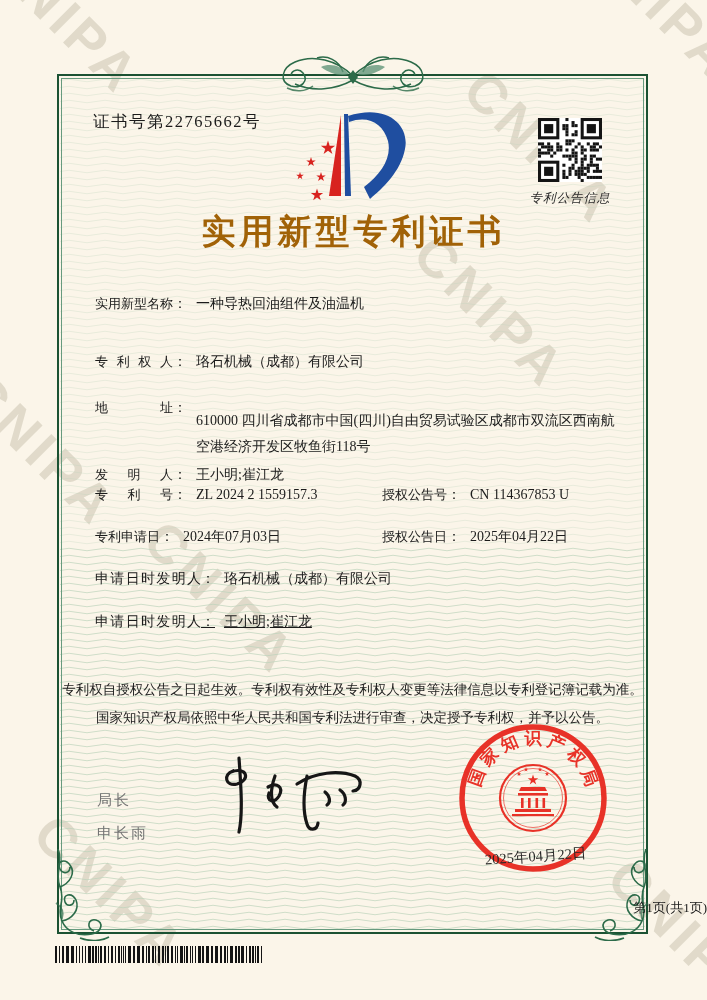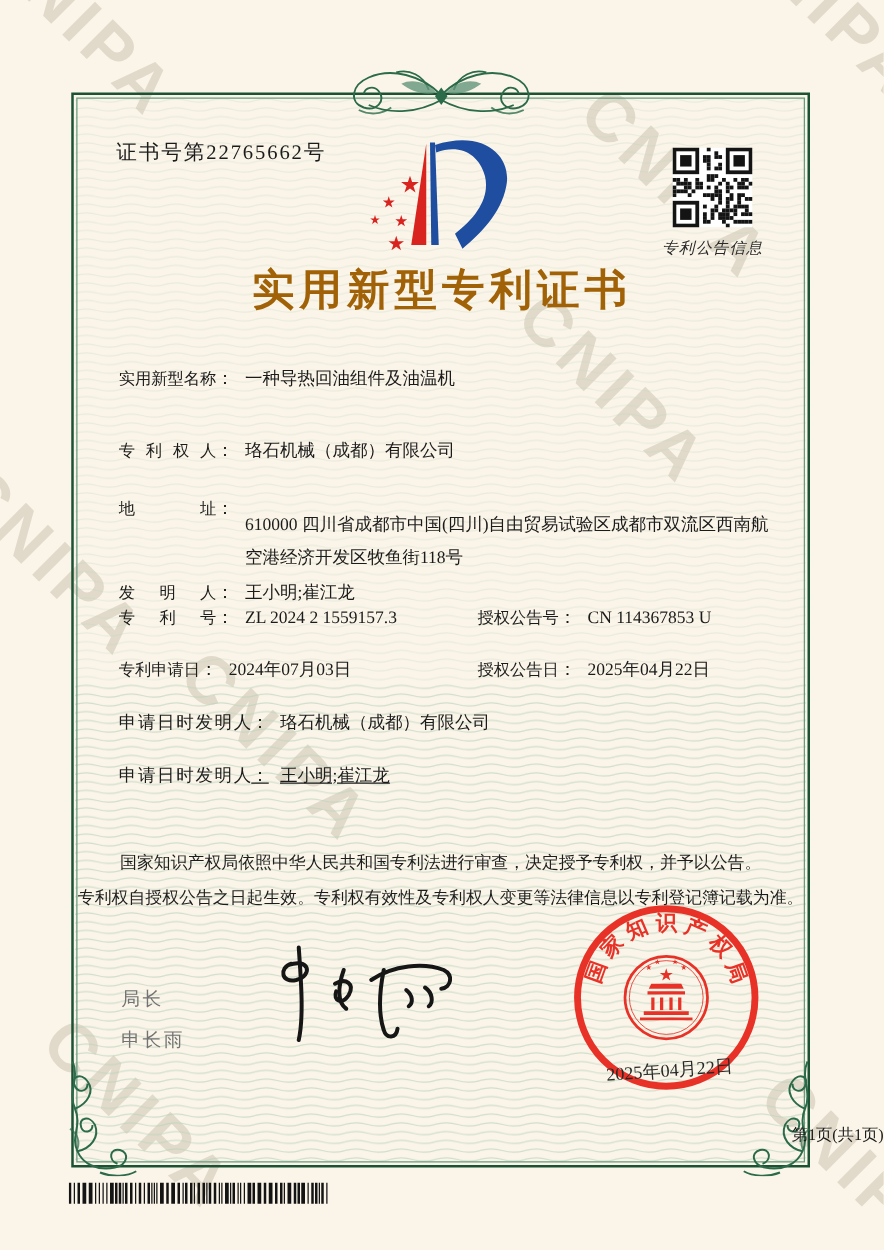--- a/index.html
+++ b/index.html
@@ -276,22 +276,22 @@
 
   <div class="row" style="top:566px;">
     <span class="fl-long">申请日时发明人</span><span class="colon">：</span><span class="val">珞石机械（成都）有限公司</span>
   </div>
 
   <div class="row" style="top:609px;text-decoration:underline;">
     <span class="fl-long">申请日时发明人</span><span class="colon">：</span><span class="val">王小明;崔江龙</span>
   </div>
 
   <div class="statement">
+    <div>专利权自授权公告之日起生效。专利权有效性及专利权人变更等法律信息以专利登记簿记载为准。</div>
     <div>国家知识产权局依照中华人民共和国专利法进行审查，决定授予专利权，并予以公告。</div>
-    <div>专利权自授权公告之日起生效。专利权有效性及专利权人变更等法律信息以专利登记簿记载为准。</div>
   </div>
 
   <div class="director">
     <div>局长</div>
     <div>申长雨</div>
   </div>
 
   <svg class="sig" width="160" height="85" viewBox="0 0 160 85">
     <g stroke="#161616" stroke-width="3.2" fill="none" stroke-linecap="round" stroke-linejoin="round">
       <path d="M18,20 C34,14 38,28 24,32 C12,35 10,22 20,19"></path>

